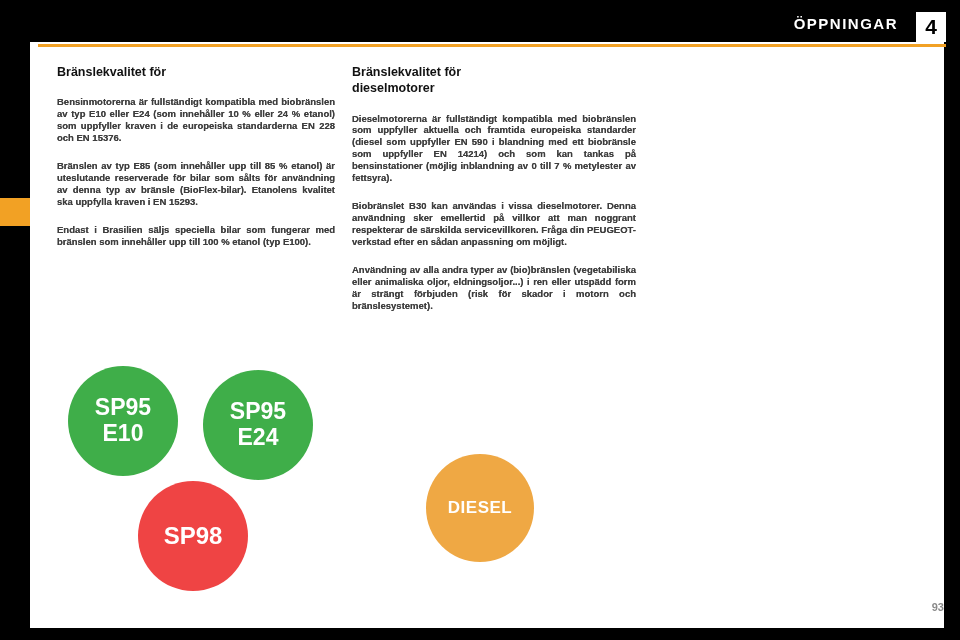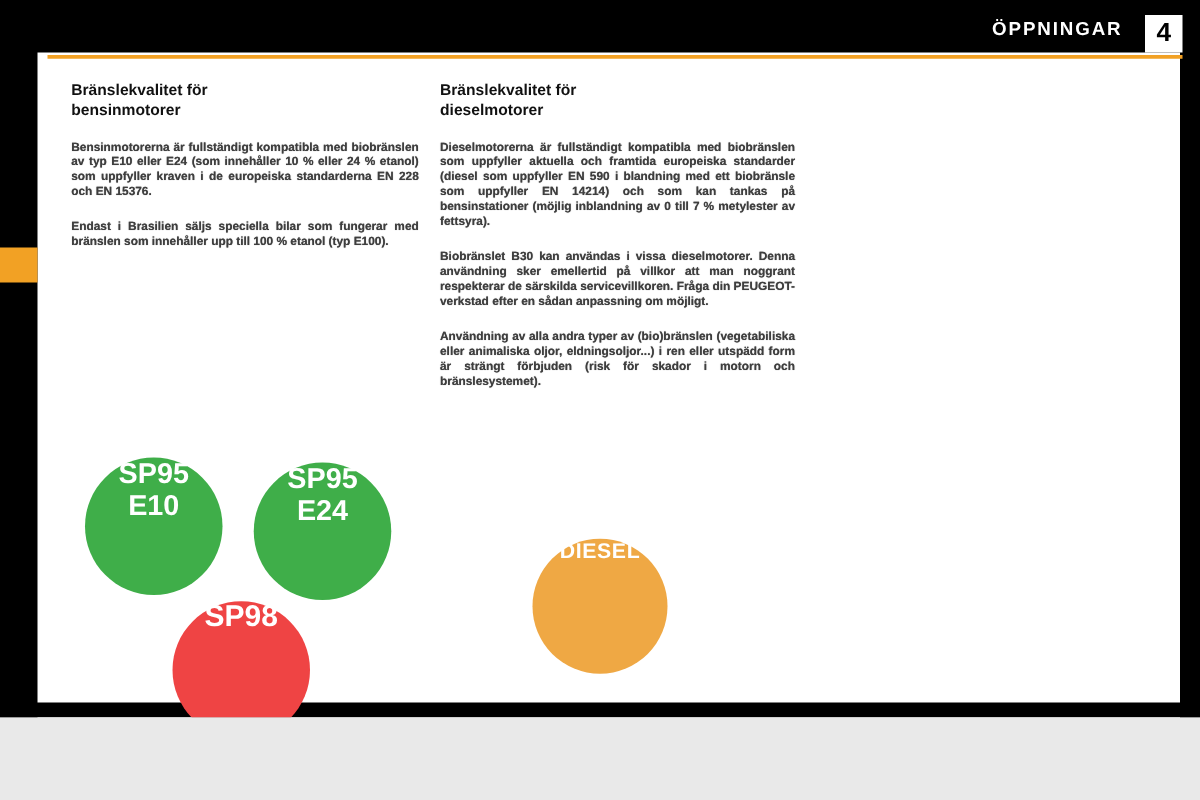--- a/index.html
+++ b/index.html
@@ -1,17 +1,17 @@
 <!DOCTYPE html>
 <html><head>
 <meta charset="utf-8">
 <style>
   html,body{margin:0;padding:0;background:#e9e9e9;}
   .page{
-    position:relative;width:960px;height:574px;background:#ffffff;overflow:hidden;
+    position:relative;width:960px;height:640px;background:#ffffff;overflow:hidden;
     font-family:"Liberation Sans", sans-serif;
   }
   
   .bar{position:absolute;background:#000;}
   .bar-top{left:0;top:0;width:960px;height:42px;}
   .bar-left{left:0;top:0;width:30px;height:640px;}
   .bar-right{right:0;top:0;width:16px;height:640px;}
   .bar-bottom{left:0;bottom:0;width:960px;height:12px;}
   
   .chapter-title{
@@ -34,27 +34,27 @@
   }
   .heading span{display:block;}
   .para{
     font-size:9.5px;line-height:1.26;font-weight:bold;color:#3e3e3e;
     text-align:justify;margin:16px 0 9px 0;
     text-shadow:0 0 0.6px rgba(62,62,62,0.85);
   }
   
   .badge{
     position:absolute;border-radius:50%;display:flex;flex-direction:column;
-    align-items:center;color:#fff;font-weight:bold;z-index:2;
+    align-items:center;justify-content:center;color:#fff;font-weight:bold;z-index:2;
   }
   .badge .l1,.badge .l2{line-height:1.12;}
   .badge-sp95e10{left:68px;top:366px;width:110px;height:110px;font-size:23px;}
   .badge-sp95e24{left:203px;top:370px;width:110px;height:110px;font-size:23px;}
   .badge-sp98{left:138px;top:481px;width:110px;height:110px;font-size:24px;}
-  .badge-diesel{left:426px;top:431px;width:108px;height:108px;font-size:17px;letter-spacing:0.5px;}
+  .badge-diesel{left:426px;top:454px;width:108px;height:108px;font-size:17px;letter-spacing:0.5px;}
   
   .page-number{
     position:absolute;top:601px;right:16px;font-size:11px;color:#8a8a8a;
     font-weight:bold;z-index:4;
   }
   .watermark{
     position:absolute;right:8px;bottom:3px;font-size:21px;color:#9b9b9b;z-index:6;
   }
 </style>
 </head>
@@ -68,23 +68,23 @@
   <div class="bar bar-bottom"></div>
 
   <div class="chapter-title">ÖPPNINGAR</div>
   <div class="chapter-number">4</div>
   <div class="accent-rule" style="background:#f2a124;"></div>
   <div class="chapter-tab" style="background:#f2a124;"></div>
 
   <section class="col col-left">
     <h2 class="heading">
       <span>Bränslekvalitet för</span>
-      <span>bensinmotorer</span>
     </h2>
     <p class="para">Bensinmotorerna är fullständigt kompatibla med biobränslen av typ E10 eller E24 (som innehåller 10 % eller 24 % etanol) som uppfyller kraven i de europeiska standarderna EN 228 och EN 15376.</p>
+    <p class="para">Bränslen av typ E85 (som innehåller upp till 85 % etanol) är uteslutande reserverade för bilar som sålts för användning av denna typ av bränsle (BioFlex-bilar). Etanolens kvalitet ska uppfylla kraven i EN 15293.</p>
     <p class="para">Endast i Brasilien säljs speciella bilar som fungerar med bränslen som innehåller upp till 100 % etanol (typ E100).</p>
   </section>
 
   <section class="col col-right">
     <h2 class="heading">
       <span>Bränslekvalitet för</span>
       <span>dieselmotorer</span>
     </h2>
     <p class="para">Dieselmotorerna är fullständigt kompatibla med biobränslen som uppfyller aktuella och framtida europeiska standarder (diesel som uppfyller EN 590 i blandning med ett biobränsle som uppfyller EN 14214) och som kan tankas på bensinstationer (möjlig inblandning av 0 till 7 % metylester av fettsyra).</p>
     <p class="para">Biobränslet B30 kan användas i vissa dieselmotorer. Denna användning sker emellertid på villkor att man noggrant respekterar de särskilda servicevillkoren. Fråga din PEUGEOT-verkstad efter en sådan anpassning om möjligt.</p>

